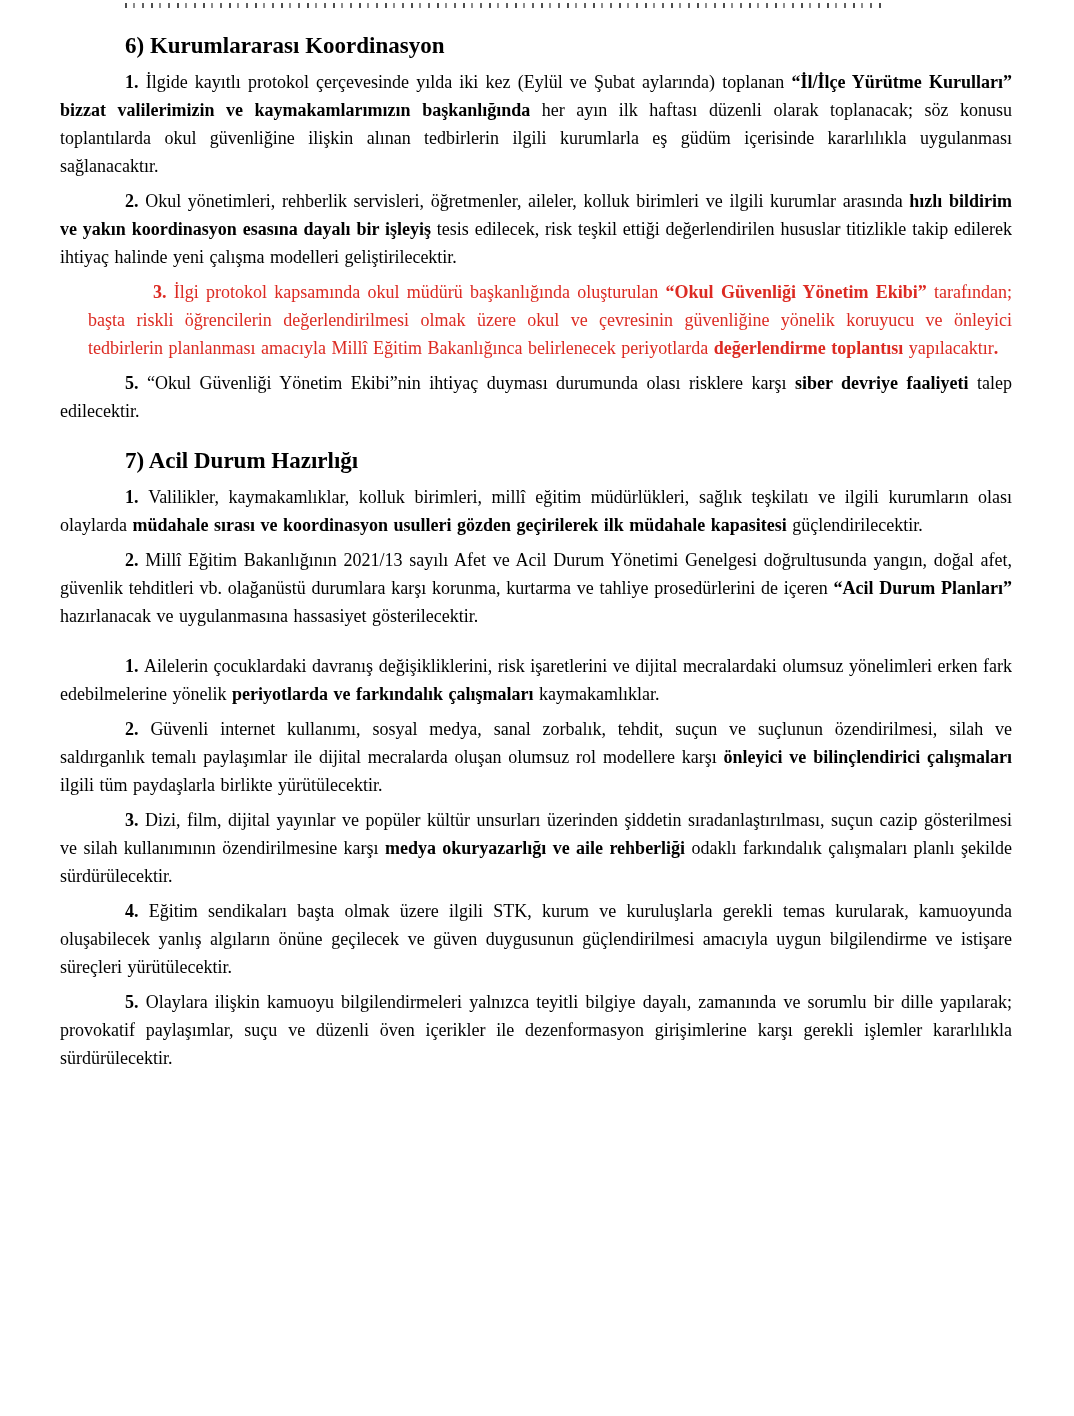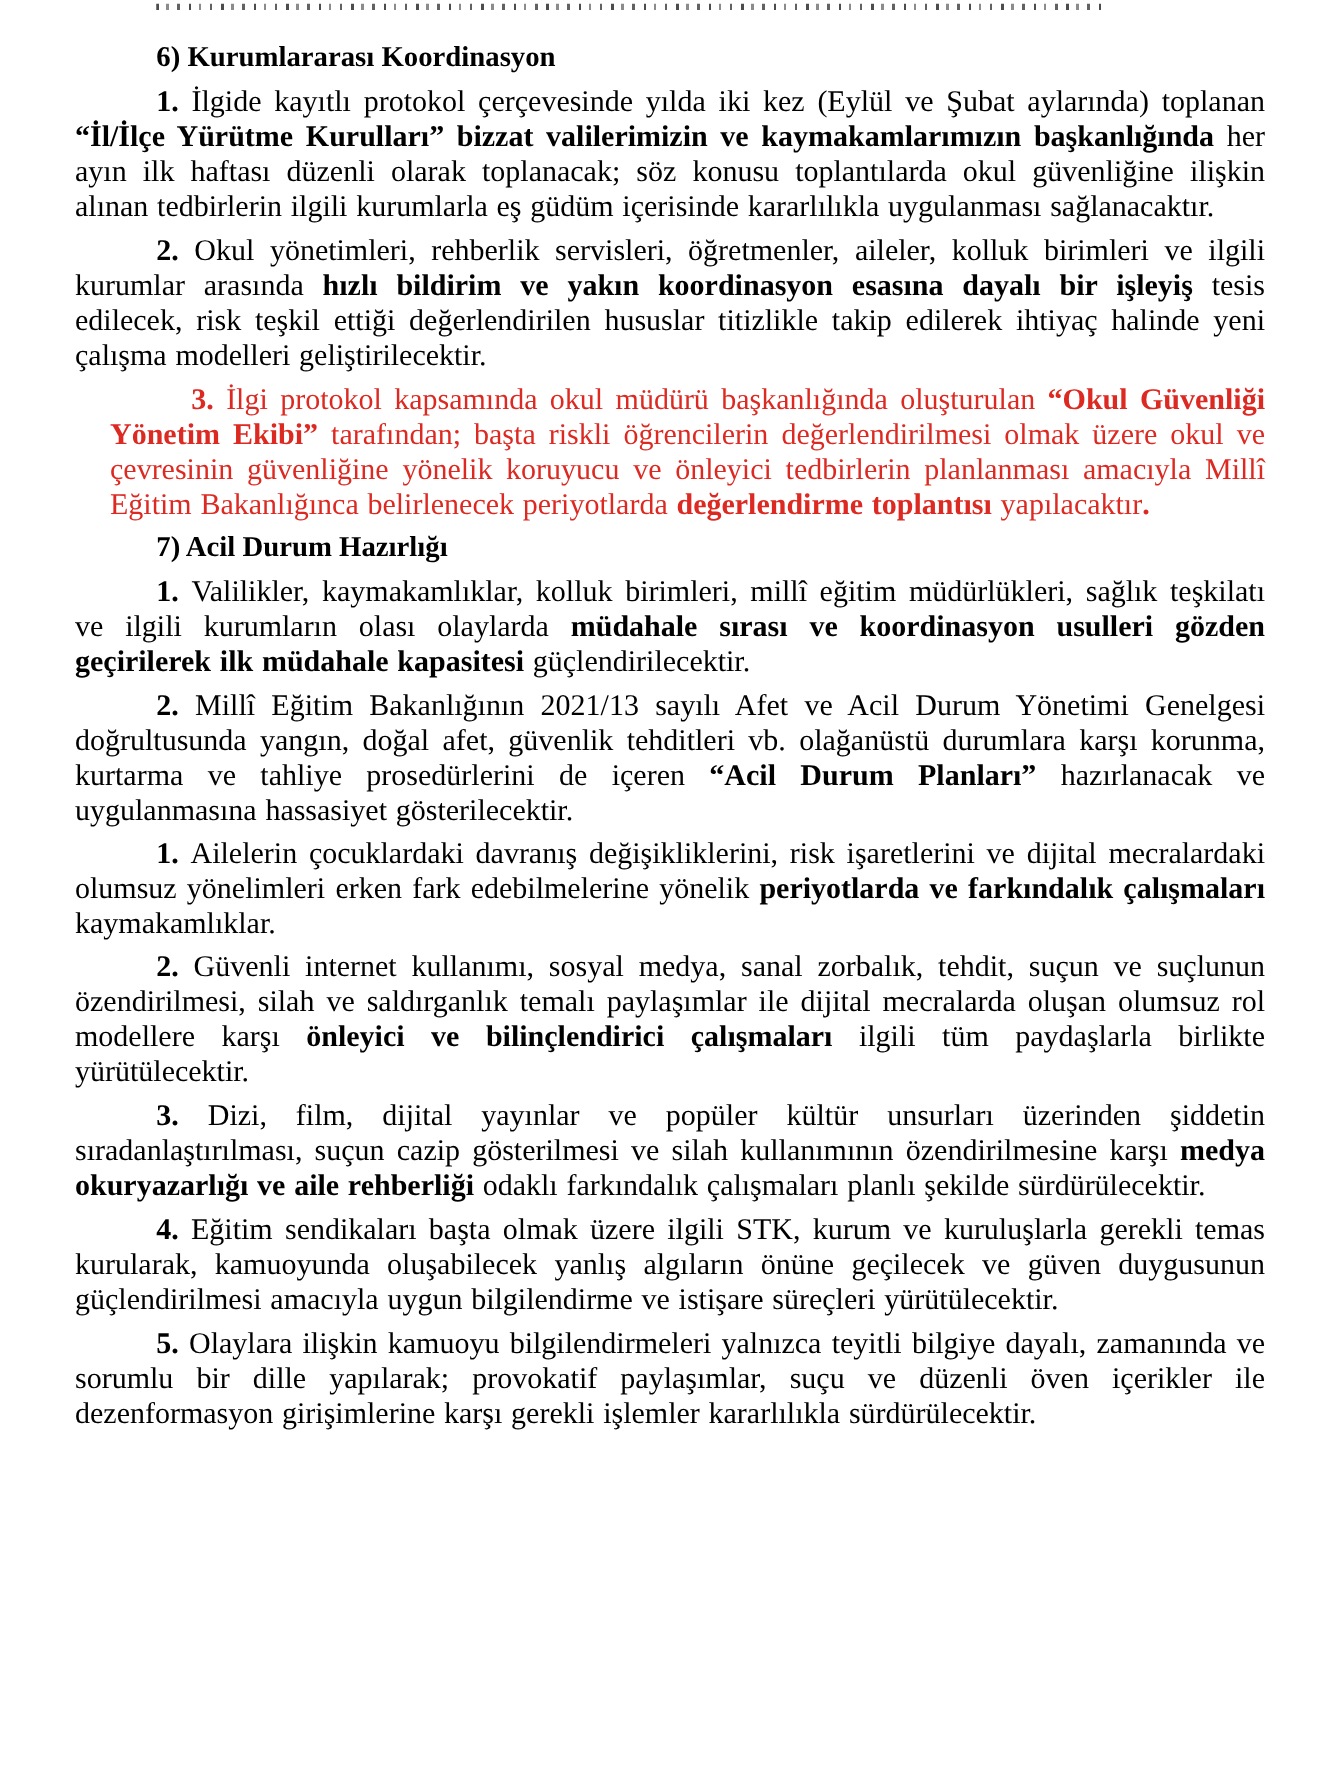--- a/index.html
+++ b/index.html
@@ -24,31 +24,31 @@
     height: 5px;
     margin: 3px 0 0 65px;
     width: 760px;
     background:
       repeating-linear-gradient(90deg,
         rgba(45,45,45,0.85) 0 2px, transparent 2px 8px,
         rgba(45,45,45,0.55) 8px 10px, transparent 10px 17px,
         rgba(45,45,45,0.75) 17px 19px, transparent 19px 26px);
   }
   .doc-body { display: block; }
-  .section { margin-top: 6px; }
+  .section { margin-top: 22px; }
   .section:first-of-type { margin-top: 24px; }
   .section-heading {
     font-size: 23px;
     line-height: 28px;
     font-weight: bold;
     margin: 0 0 8px 0;
     padding-left: 65px;
   }
   .para {
-    font-size: 24px;
+    font-size: 18px;
     line-height: 28px;
     margin: 0 0 7px 0;
     text-align: justify;
     text-indent: 65px;
     word-spacing: 1px;
   }
   .para:last-child { margin-bottom: 0; }
   .para.red { color: var(--accent-red, #dc2a22); margin-left: 28px; }
   .seg.bold { font-weight: bold; }
 </style>
@@ -56,20 +56,21 @@
 <body>
 
 <div class="page" style="background: rgb(255, 255, 255); color: rgb(0, 0, 0);">
   <div class="clipped-line"></div>
   <div class="doc-body">
       <section class="section">
         <h2 class="section-heading">6) Kurumlararası Koordinasyon</h2>
         <p class="para"><span class="seg bold">1. </span><span class="seg">İlgide kayıtlı protokol çerçevesinde yılda iki kez (Eylül ve Şubat aylarında) toplanan </span><span class="seg bold">“İl/İlçe Yürütme Kurulları” bizzat valilerimizin ve kaymakamlarımızın başkanlığında </span><span class="seg">her ayın ilk haftası düzenli olarak toplanacak; söz konusu toplantılarda okul güvenliğine ilişkin alınan tedbirlerin ilgili kurumlarla eş güdüm içerisinde kararlılıkla uygulanması sağlanacaktır.</span></p>
         <p class="para"><span class="seg bold">2. </span><span class="seg">Okul yönetimleri, rehberlik servisleri, öğretmenler, aileler, kolluk birimleri ve ilgili kurumlar arasında </span><span class="seg bold">hızlı bildirim ve yakın koordinasyon esasına dayalı bir işleyiş </span><span class="seg">tesis edilecek, risk teşkil ettiği değerlendirilen hususlar titizlikle takip edilerek ihtiyaç halinde yeni çalışma modelleri geliştirilecektir.</span></p>
         <p class="para red"><span class="seg bold">3. </span><span class="seg">İlgi protokol kapsamında okul müdürü başkanlığında oluşturulan </span><span class="seg bold">“Okul Güvenliği Yönetim Ekibi” </span><span class="seg">tarafından; başta riskli öğrencilerin değerlendirilmesi olmak üzere okul ve çevresinin güvenliğine yönelik koruyucu ve önleyici tedbirlerin planlanması amacıyla Millî Eğitim Bakanlığınca belirlenecek periyotlarda </span><span class="seg bold">değerlendirme toplantısı </span><span class="seg">yapılacaktır</span><span class="seg bold">.</span></p>
+        <p class="para"><span class="seg bold">5. </span><span class="seg">“Okul Güvenliği Yönetim Ekibi”nin ihtiyaç duyması durumunda olası risklere karşı </span><span class="seg bold">siber devriye faaliyeti </span><span class="seg">talep edilecektir.</span></p>
       </section>
       <section class="section">
         <h2 class="section-heading">7) Acil Durum Hazırlığı</h2>
         <p class="para"><span class="seg bold">1. </span><span class="seg">Valilikler, kaymakamlıklar, kolluk birimleri, millî eğitim müdürlükleri, sağlık teşkilatı ve ilgili kurumların olası olaylarda </span><span class="seg bold">müdahale sırası ve koordinasyon usulleri gözden geçirilerek ilk müdahale kapasitesi </span><span class="seg">güçlendirilecektir.</span></p>
         <p class="para"><span class="seg bold">2. </span><span class="seg">Millî Eğitim Bakanlığının 2021/13 sayılı Afet ve Acil Durum Yönetimi Genelgesi doğrultusunda yangın, doğal afet, güvenlik tehditleri vb. olağanüstü durumlara karşı korunma, kurtarma ve tahliye prosedürlerini de içeren </span><span class="seg bold">“Acil Durum Planları” </span><span class="seg">hazırlanacak ve uygulanmasına hassasiyet gösterilecektir.</span></p>
       </section>
       <section class="section">
         <p class="para"><span class="seg bold">1. </span><span class="seg">Ailelerin çocuklardaki davranış değişikliklerini, risk işaretlerini ve dijital mecralardaki olumsuz yönelimleri erken fark edebilmelerine yönelik </span><span class="seg bold">periyotlarda ve farkındalık çalışmaları </span><span class="seg">kaymakamlıklar.</span></p>
         <p class="para"><span class="seg bold">2. </span><span class="seg">Güvenli internet kullanımı, sosyal medya, sanal zorbalık, tehdit, suçun ve suçlunun özendirilmesi, silah ve saldırganlık temalı paylaşımlar ile dijital mecralarda oluşan olumsuz rol modellere karşı </span><span class="seg bold">önleyici ve bilinçlendirici çalışmaları </span><span class="seg">ilgili tüm paydaşlarla birlikte yürütülecektir.</span></p>
         <p class="para"><span class="seg bold">3. </span><span class="seg">Dizi, film, dijital yayınlar ve popüler kültür unsurları üzerinden şiddetin sıradanlaştırılması, suçun cazip gösterilmesi ve silah kullanımının özendirilmesine karşı </span><span class="seg bold">medya okuryazarlığı ve aile rehberliği </span><span class="seg">odaklı farkındalık çalışmaları planlı şekilde sürdürülecektir.</span></p>

